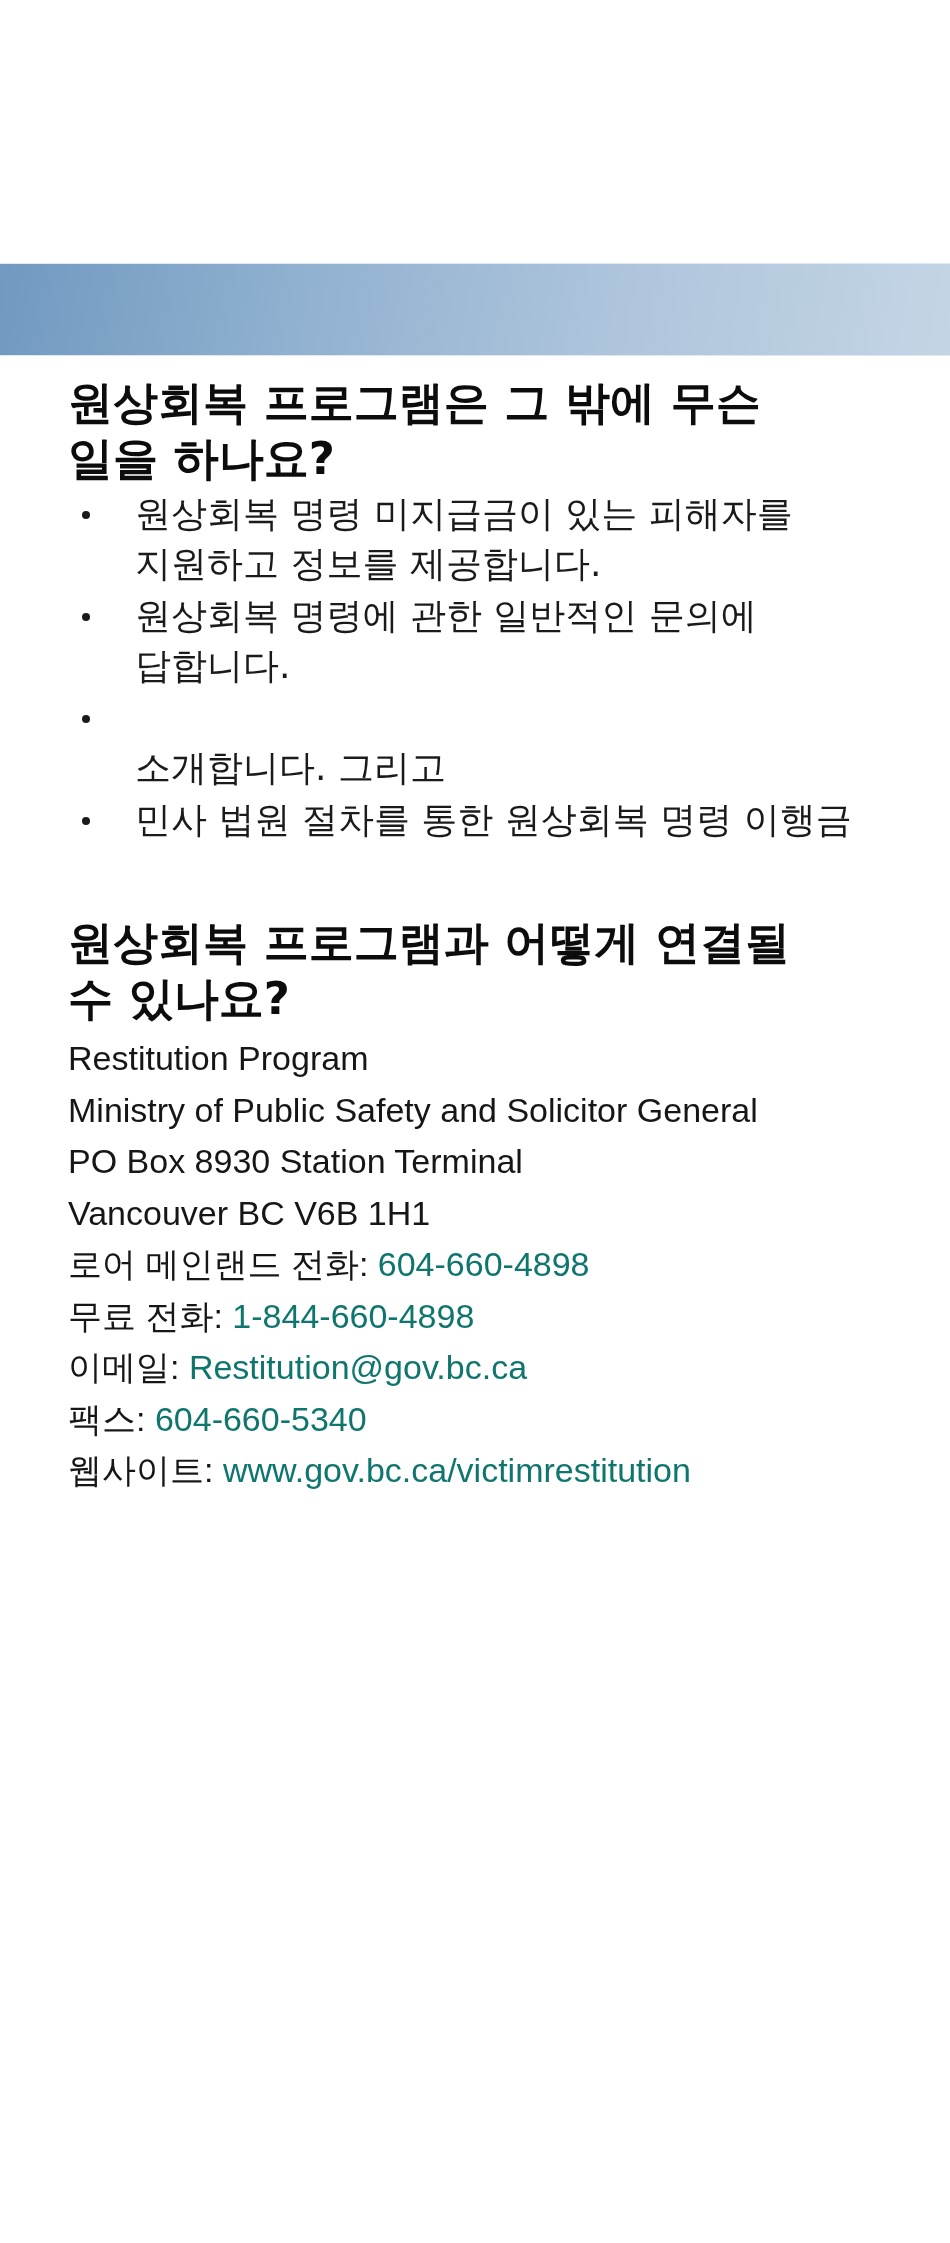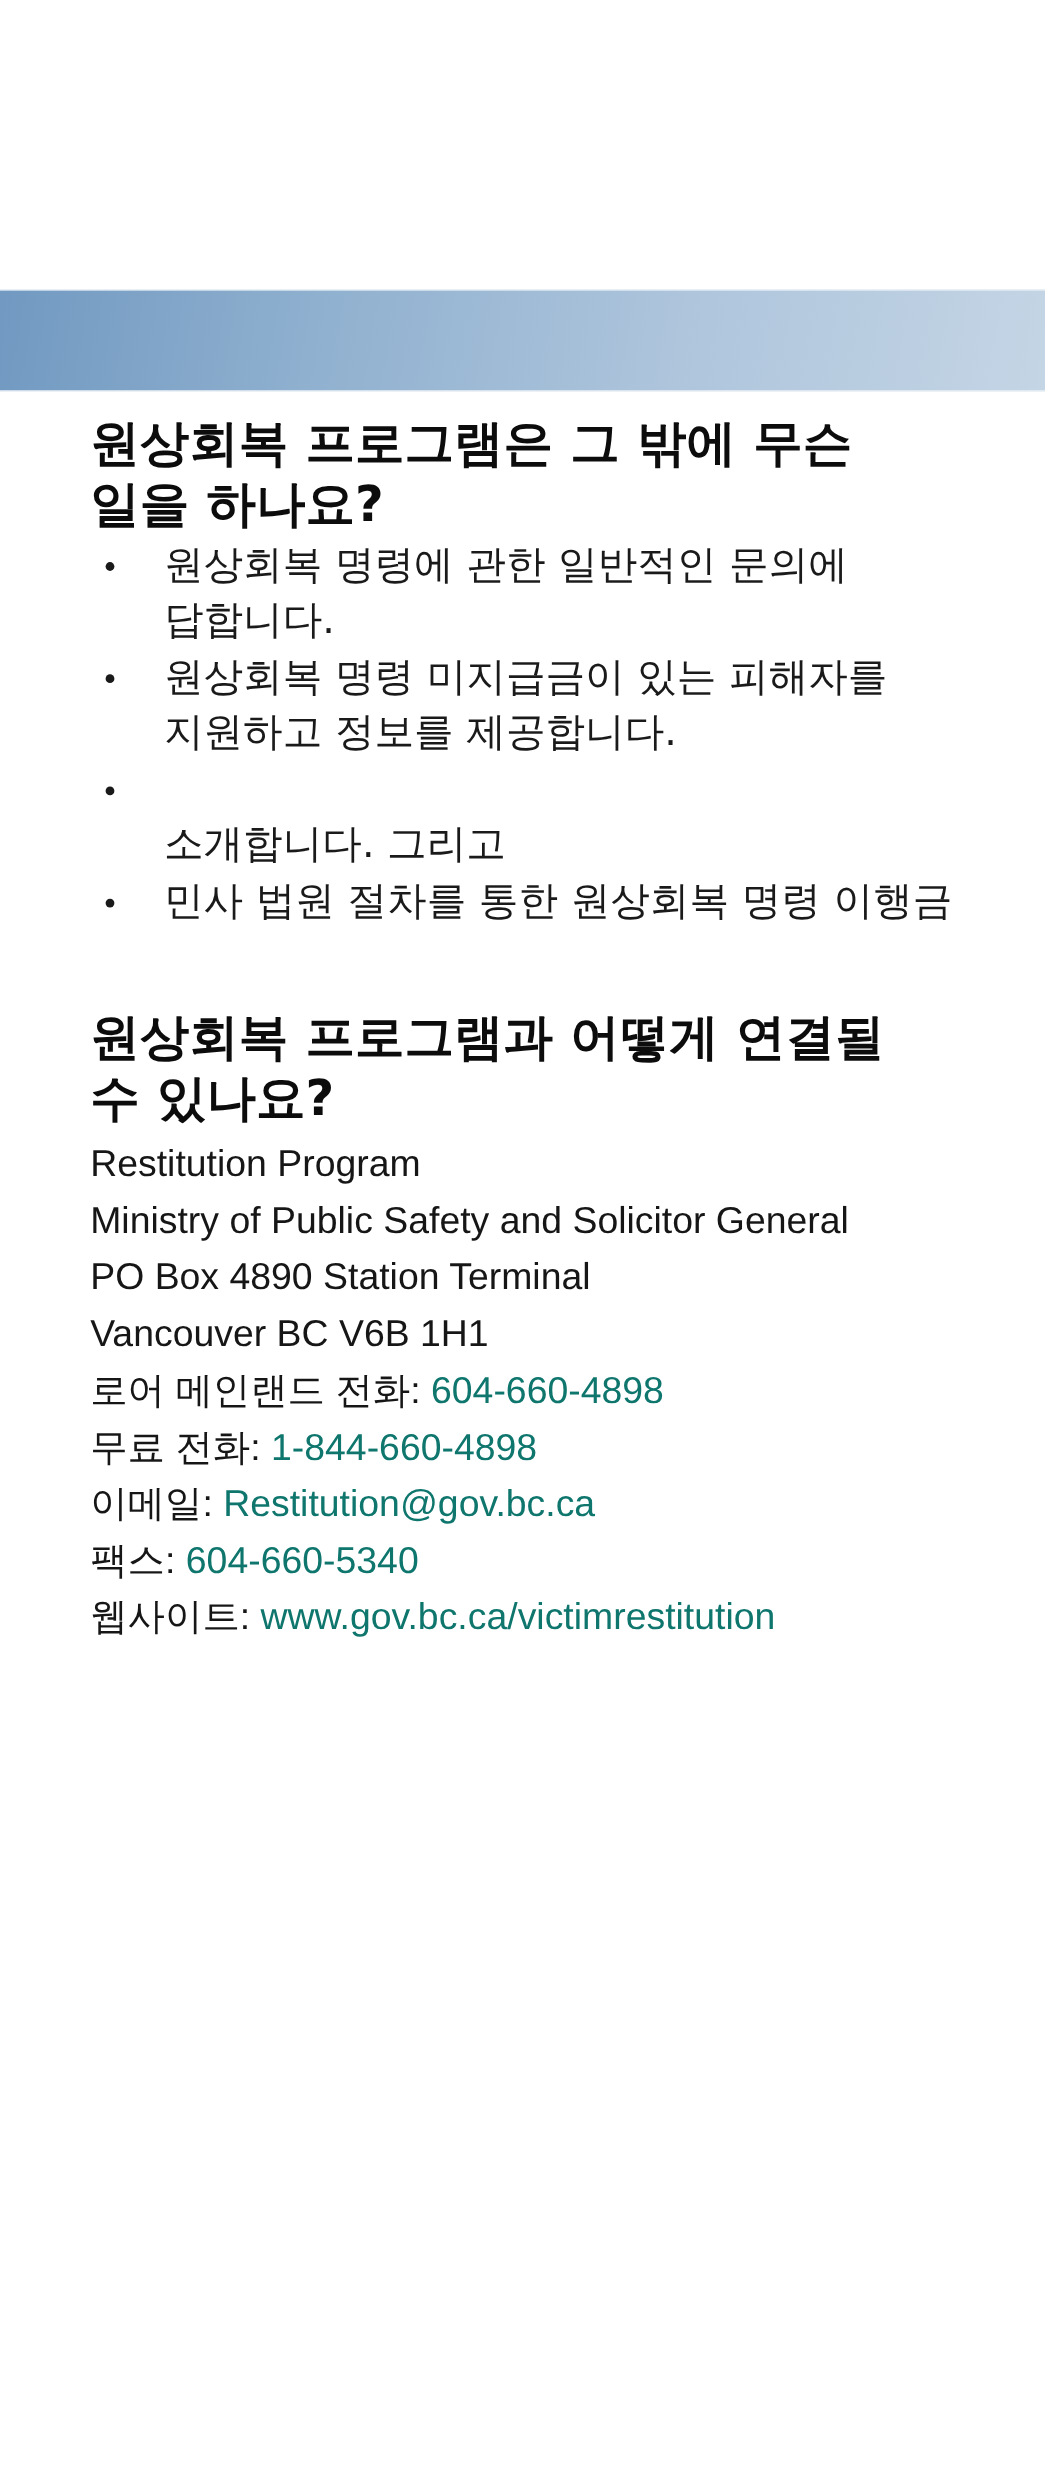--- a/index.html
+++ b/index.html
@@ -20,21 +20,21 @@
       left: 0;
       top: 263px;
       width: 950px;
       height: 91px;
       background: linear-gradient(100deg, #7199c1 0%, #8fb0cf 30%, #aec5dc 65%, #c4d5e5 100%);
       border-top: 1px solid #dfe8f1;
       border-bottom: 1px solid #dfe8f1;
     }
     .content {
       position: absolute;
-      left: 82px;
+      left: 68px;
       top: 375px;
       width: 860px;
     }
     h2 {
       margin: 0;
       font-size: 45px;
       font-weight: bold;
       line-height: 56px;
       letter-spacing: 0px;
       color: #0c0c0c;
@@ -88,27 +88,27 @@
 <div class="content">
 
   <section>
     <h2>
       <span>원상회복 프로그램은 그 밖에 무슨</span><br>
       <span>일을 하나요?</span>
     </h2>
     <ul class="bullets">
       <li>
         <span class="bullet"></span>
-        <span>원상회복 명령에 관한 일반적인 문의에</span><br>
-        <span>답합니다.</span>
+        <span>원상회복 명령 미지급금이 있는 피해자를</span><br>
+        <span>지원하고 정보를 제공합니다.</span>
       </li>
       <li>
         <span class="bullet"></span>
-        <span>원상회복 명령 미지급금이 있는 피해자를</span><br>
-        <span>지원하고 정보를 제공합니다.</span>
+        <span>원상회복 명령에 관한 일반적인 문의에</span><br>
+        <span>답합니다.</span>
       </li>
       <li>
         <span class="bullet"></span>
         <br>
         <span>소개합니다. 그리고</span>
       </li>
       <li>
         <span class="bullet"></span>
         <span>민사 법원 절차를 통한 원상회복 명령 이행금</span><br>
       </li>
@@ -116,21 +116,21 @@
   </section>
 
   <section class="section2">
     <h2>
       <span>원상회복 프로그램과 어떻게 연결될</span><br>
       <span>수 있나요?</span>
     </h2>
     <div class="contact">
       <div class="line">Restitution Program</div>
       <div class="line">Ministry of Public Safety and Solicitor General</div>
-      <div class="line">PO Box 4890 Station Terminal</div>
+      <div class="line">PO Box 8930 Station Terminal</div>
       <div class="line">Vancouver BC V6B 1H1</div>
       <div class="line">
         <span>로어 메인랜드 전화: </span><a class="val">604-660-4898</a>
       </div>
       <div class="line">
         <span>무료 전화: </span><a class="val">1-844-660-4898</a>
       </div>
       <div class="line">
         <span>이메일: </span><a class="val">Restitution@gov.bc.ca</a>
       </div>

